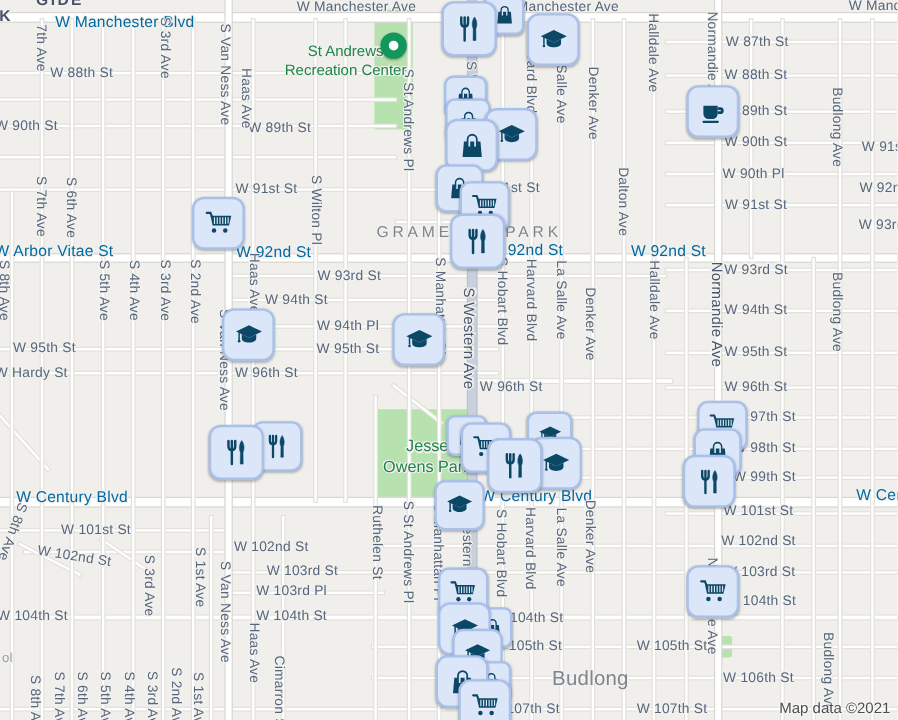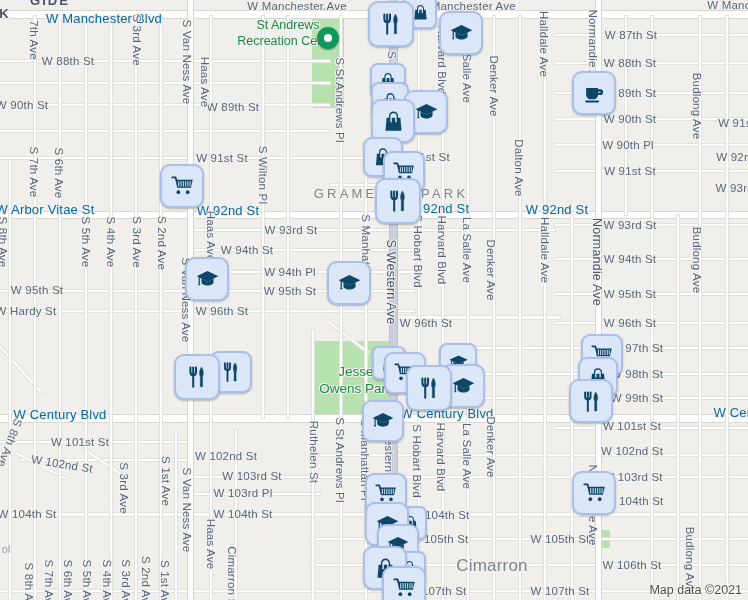--- a/index.html
+++ b/index.html
@@ -222,25 +222,25 @@
     <div class="vlbl" style="left: 340px; top: 460px;">S St Andrews Pl</div>
     <div class="vlbl" style="left: 365px; top: 460px;">S Manhattan Pl</div>
     <div class="vlbl" style="left: 389px; top: 456px;">S Western Ave</div>
     <div class="vlbl" style="left: 417px; top: 461px;">S Hobart Blvd</div>
     <div class="vlbl" style="left: 441px; top: 457px;">Harvard Blvd</div>
     <div class="vlbl" style="left: 467px; top: 456px;">La Salle Ave</div>
     <div class="vlbl" style="left: 491px; top: 447px;">Denker Ave</div>
     <div class="vlbl" style="left: 593px; top: 505px;">Normandie Ave</div>
     <div class="vlbl" style="left: 690px; top: 560px;">Budlong Ave</div>
     <div class="area" style="left: 391px; top: 193px; font-size: 13px; letter-spacing: 3.2px;">GRAMERCY PARK</div>
-    <div class="area" style="left: 492px; top: 566px; font-size: 17px; letter-spacing: 0.2px;">Cimarron</div>
+    <div class="area" style="left: 492px; top: 566px; font-size: 17px; letter-spacing: 0.2px;">Budlong</div>
     <div class="area dark" style="left: 50px; top: 0px; font-size: 13px; letter-spacing: 2px;">GIDE</div>
     <div class="area dark" style="left: 4px; top: 13px; font-size: 13px; letter-spacing: 0px;">K</div>
     <div class="area gray" style="left: 6px; top: 549px; font-size: 11px; letter-spacing: 0px;">ol</div>
-    <div class="parklbl" style="left: 288px; top: 34px; font-size: 12.5px;">
+    <div class="parklbl" style="left: 288px; top: 51px; font-size: 12.5px;">
       <div>St Andrews</div>
       <div>Recreation Center</div>
     </div>
     <div class="parklbl" style="left: 356px; top: 381px; font-size: 13.5px;">
       <div>Jesse</div>
       <div>Owens Park</div>
     </div>
     <div class="marker" style="left: 403px; top: -5px; width: 30px; height: 30px; border-radius: 7px;">
       <svg viewBox="0 0 24 24" width="19" height="19">
         <path d="M8.5 12V6.8a3.5 3.5 0 0 1 7 0V12" fill="none" stroke="currentColor" stroke-width="1.8"></path>

